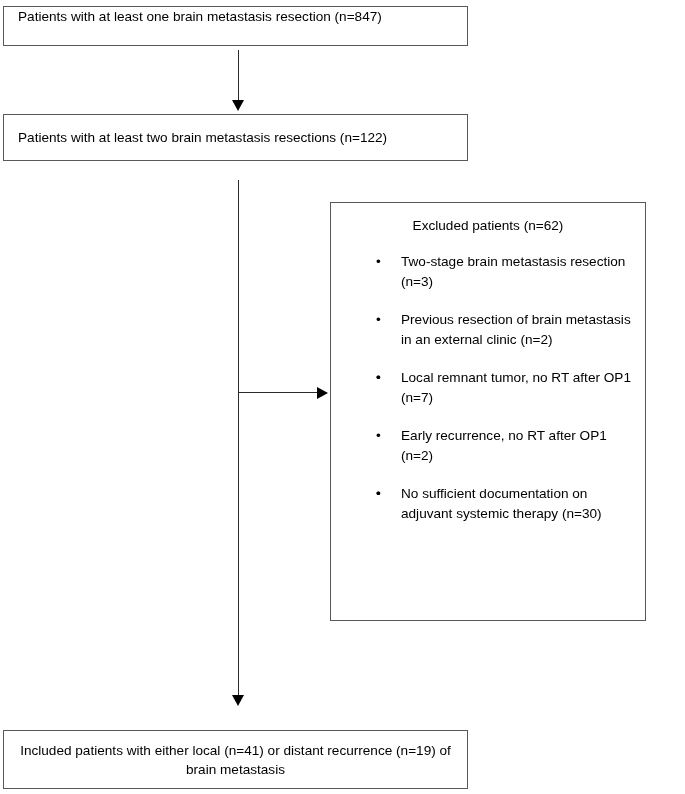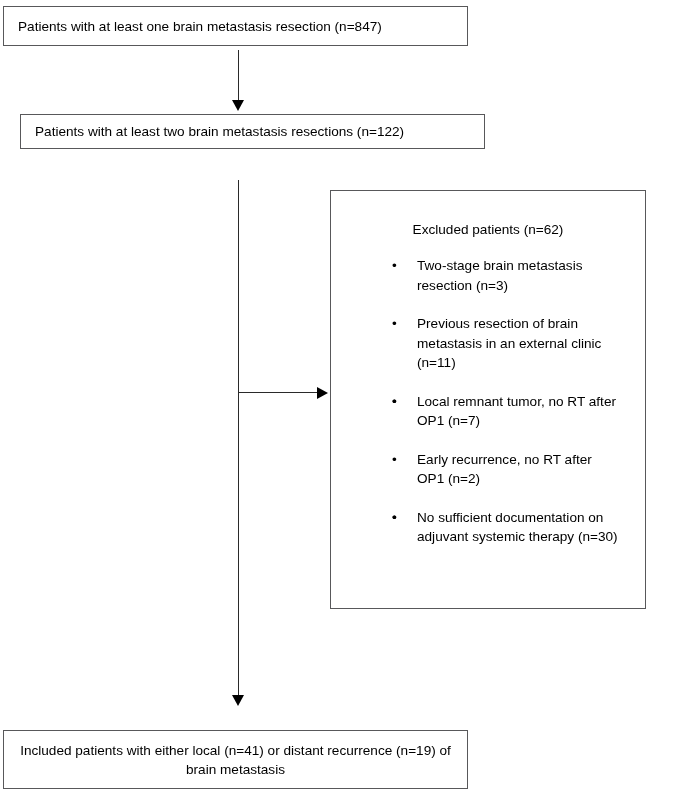--- a/index.html
+++ b/index.html
@@ -36,52 +36,51 @@
     color: #000;
     white-space: pre-line;
   }
 
   #box-cohort-1 {
     left: 3px;
     top: 6px;
     width: 465px;
     height: 40px;
     display: flex;
-    align-items: center;
     padding-left: 14px;
   }
 
   #box-cohort-2 {
-    left: 20px;
+    left: 3px;
     top: 114px;
     width: 465px;
-    height: 35px;
+    height: 47px;
     display: flex;
     align-items: center;
     padding-left: 14px;
   }
 
   #box-included {
     left: 3px;
     top: 730px;
     width: 465px;
     height: 59px;
     display: flex;
     align-items: center;
     justify-content: center;
     text-align: center;
     padding: 0 2px;
   }
 
   #box-excluded {
     left: 330px;
-    top: 190px;
+    top: 202px;
     width: 316px;
     height: 419px;
-    padding: 16px;
+    padding: 0;
   }
 
   .excluded-title {
     text-align: center;
     font-size: 13.6px;
     line-height: 19px;
     margin-top: 13px;
   }
 
   .excluded-list {
@@ -172,21 +171,21 @@
 
   <div class="box" id="box-excluded">
     <div class="excluded-title">Excluded patients (n=62)</div>
     <ul class="excluded-list">
       <li>
         <span class="bullet">•</span>
         <span>Two-stage brain metastasis resection (n=3)</span>
       </li>
       <li>
         <span class="bullet">•</span>
-        <span>Previous resection of brain metastasis in an external clinic (n=11)</span>
+        <span>Previous resection of brain metastasis in an external clinic (n=2)</span>
       </li>
       <li>
         <span class="bullet">•</span>
       </li>
       <li>
         <span class="bullet">•</span>
         <span>Local remnant tumor, no RT after OP1 (n=7)</span>
       </li>
       <li>
         <span class="bullet">•</span>

